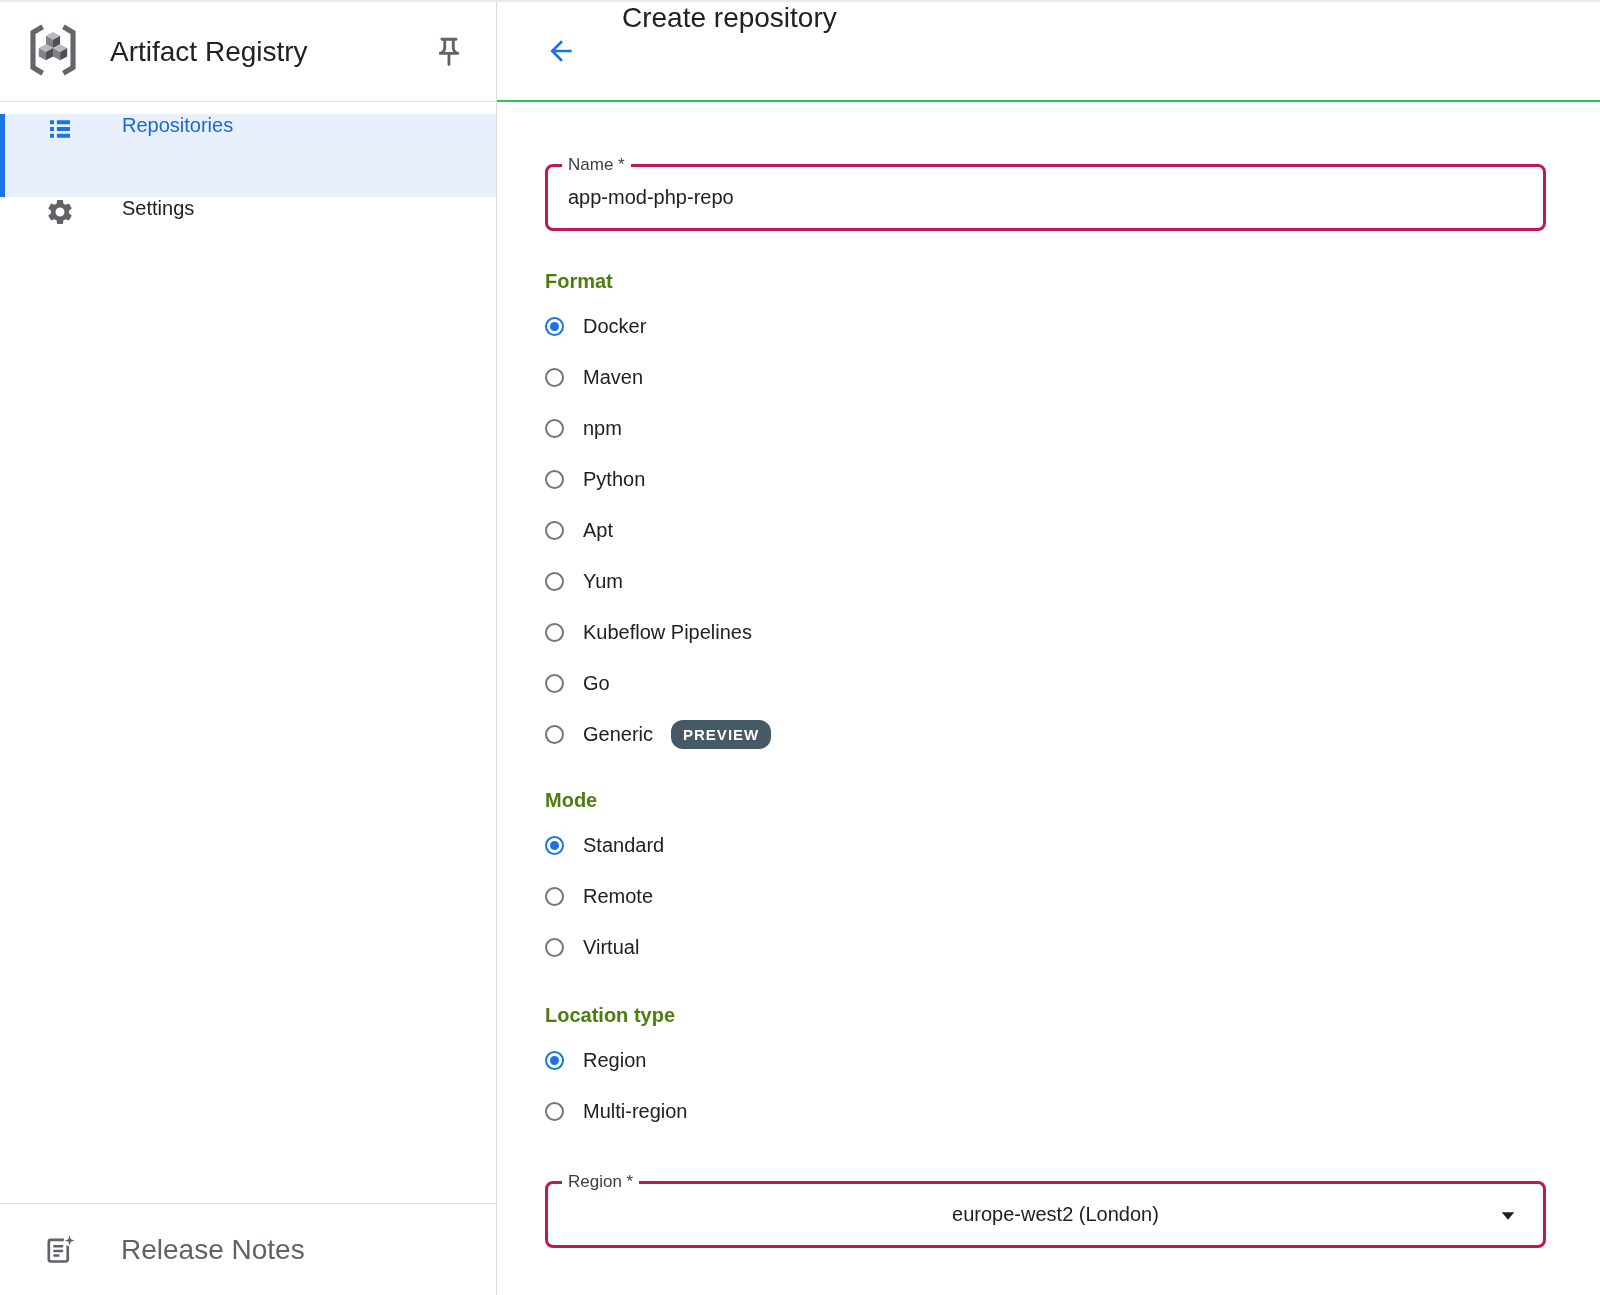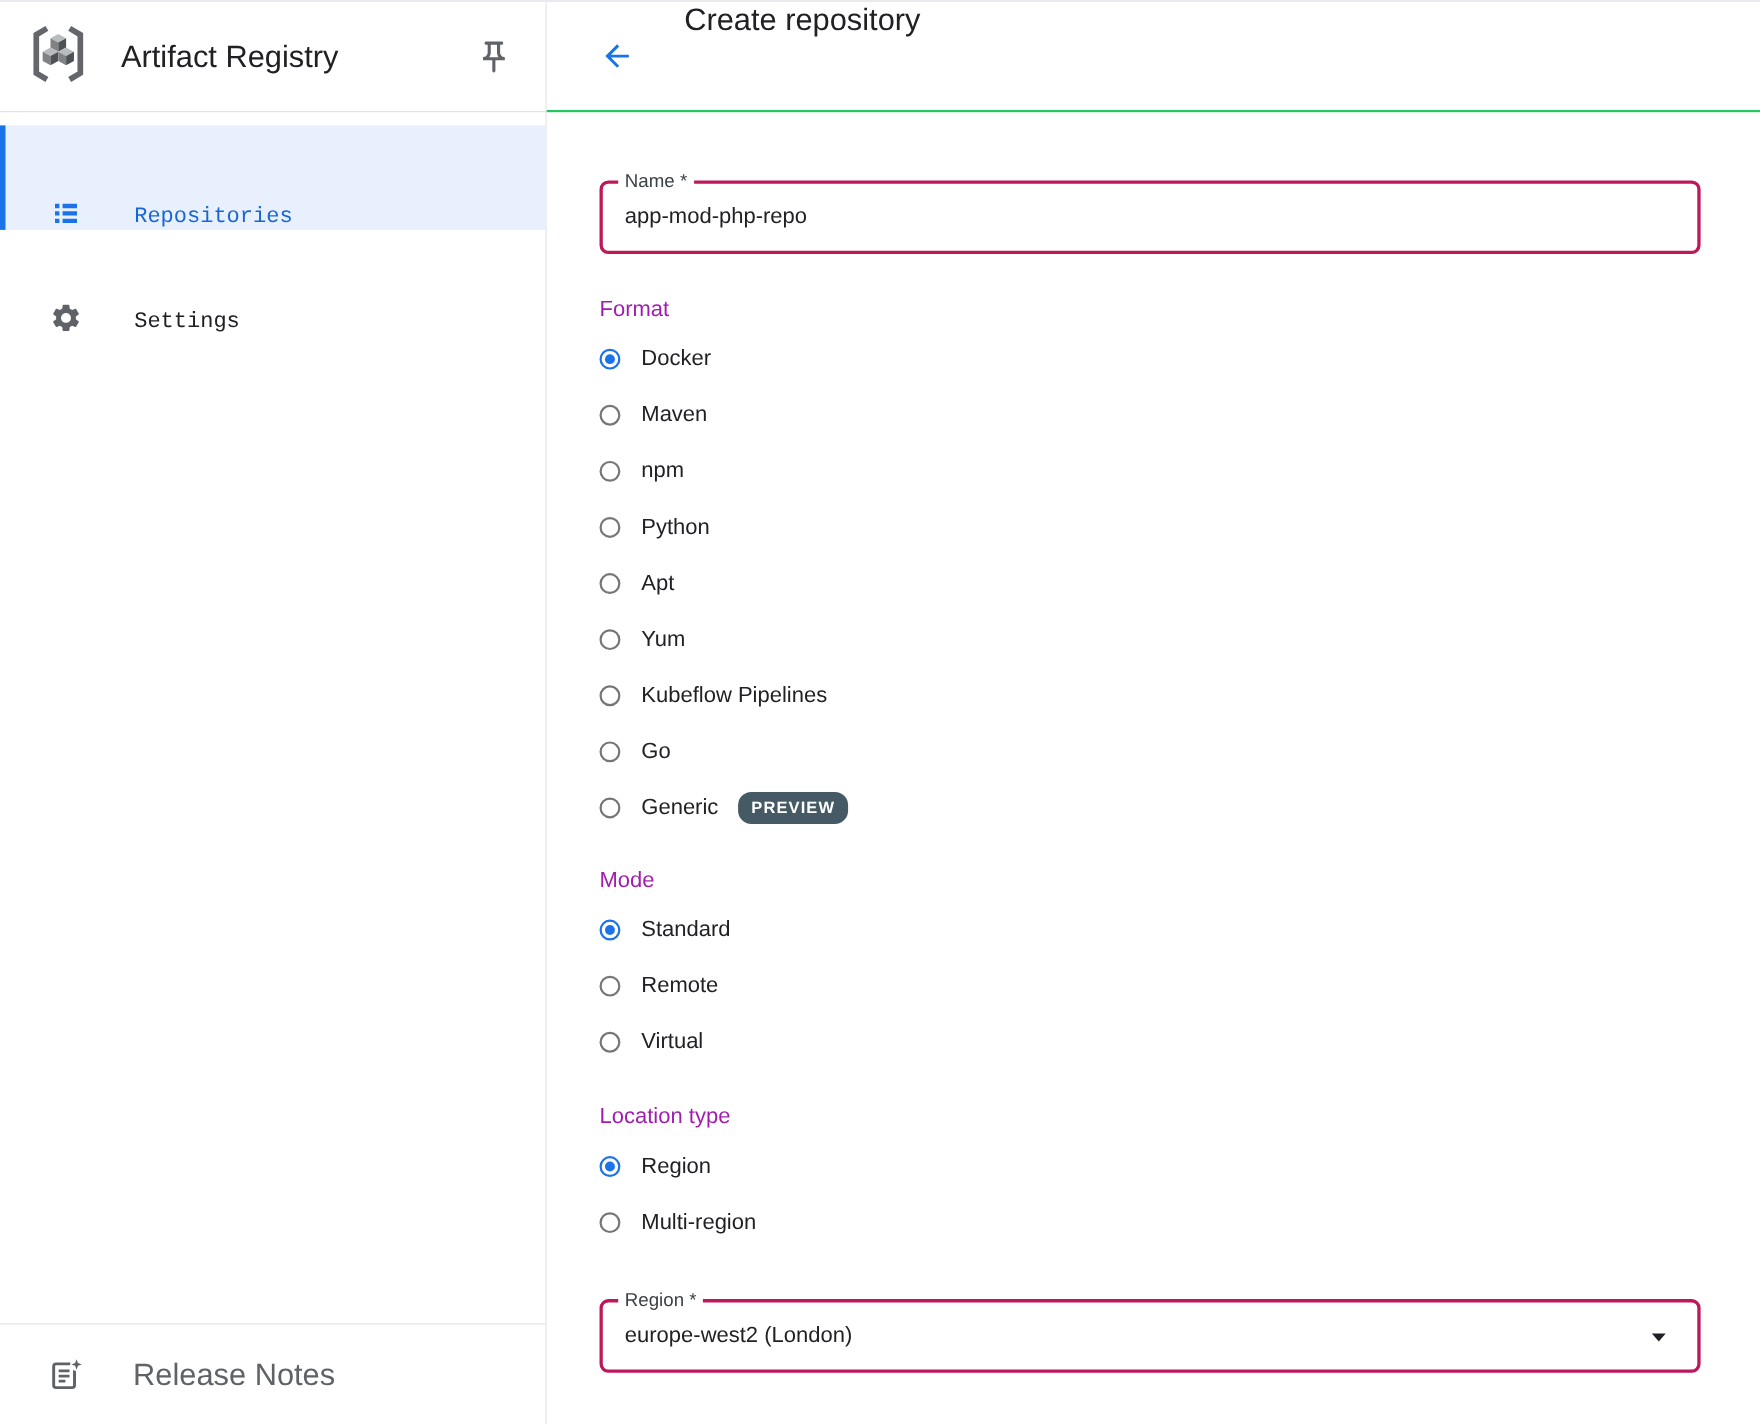--- a/index.html
+++ b/index.html
@@ -34,22 +34,22 @@
     font-size: 28px; font-weight: 400; color: #202124;
     margin-left: 26px; white-space: nowrap;
   }
   .pin-btn {
     margin-left: auto; background: none; border: none; cursor: pointer;
     display: flex; align-items: center; justify-content: center;
     padding: 0;
   }
   .sidebar-nav { margin-top: 12px; }
   .nav-item {
-    height: 95px; display: flex; align-items: flex-end;
-    position: relative; cursor: pointer; font-family: Liberation Mono, monospace;
+    height: 83px; display: flex; align-items: flex-start;
+    position: relative; cursor: pointer;
   }
   .nav-item .nav-icon {
     width: 30px; height: 30px; margin-left: 45px; flex: none;
     display: flex; align-items: center; justify-content: center;
   }
   .nav-item .nav-label { margin-left: 47px; font-size: 20px; color: #202124; }
   .nav-item.selected { background: #e8f0fe; }
   .nav-item.selected::before {
     content: ""; position: absolute; left: 0; top: 0; bottom: 0;
     width: 5px; background: #1a73e8;
@@ -95,33 +95,33 @@
     background: #fff; padding: 0 6px;
     font-size: 17px; color: #3c4043; white-space: nowrap;
   }
   .field-input {
     width: 100%; height: 100%;
     border: none; outline: none; background: transparent;
     font-family: inherit; font-size: 20px; color: #202124;
     padding: 0 20px; border-radius: 8px;
   }
   .field-value { font-size: 20px; color: #202124; padding-left: 20px; }
-  .select-field { cursor: pointer; }
+  .select-field { cursor: pointer; justify-content: center; }
   .caret {
     position: absolute; right: 22px; top: 50%;
     transform: translateY(-50%);
     display: flex; align-items: center;
   }
 
   
   .section-format { margin-top: 38px; }
   .section-mode { margin-top: 28px; }
   .section-location { margin-top: 30px; }
   .section-title {
-    font-size: 20px; font-weight: 400; color: #a21caf;
+    font-size: 20px; font-weight: 700; color: #4d7c0f;
     line-height: 24px; margin-bottom: 8px;
   }
   .radio-row {
     height: 51px; display: flex; align-items: center; cursor: pointer;
     width: fit-content;
   }
   .radio {
     width: 19px; height: 19px; flex: none;
     border: 2.5px solid #747775; border-radius: 50%;
     position: relative;

